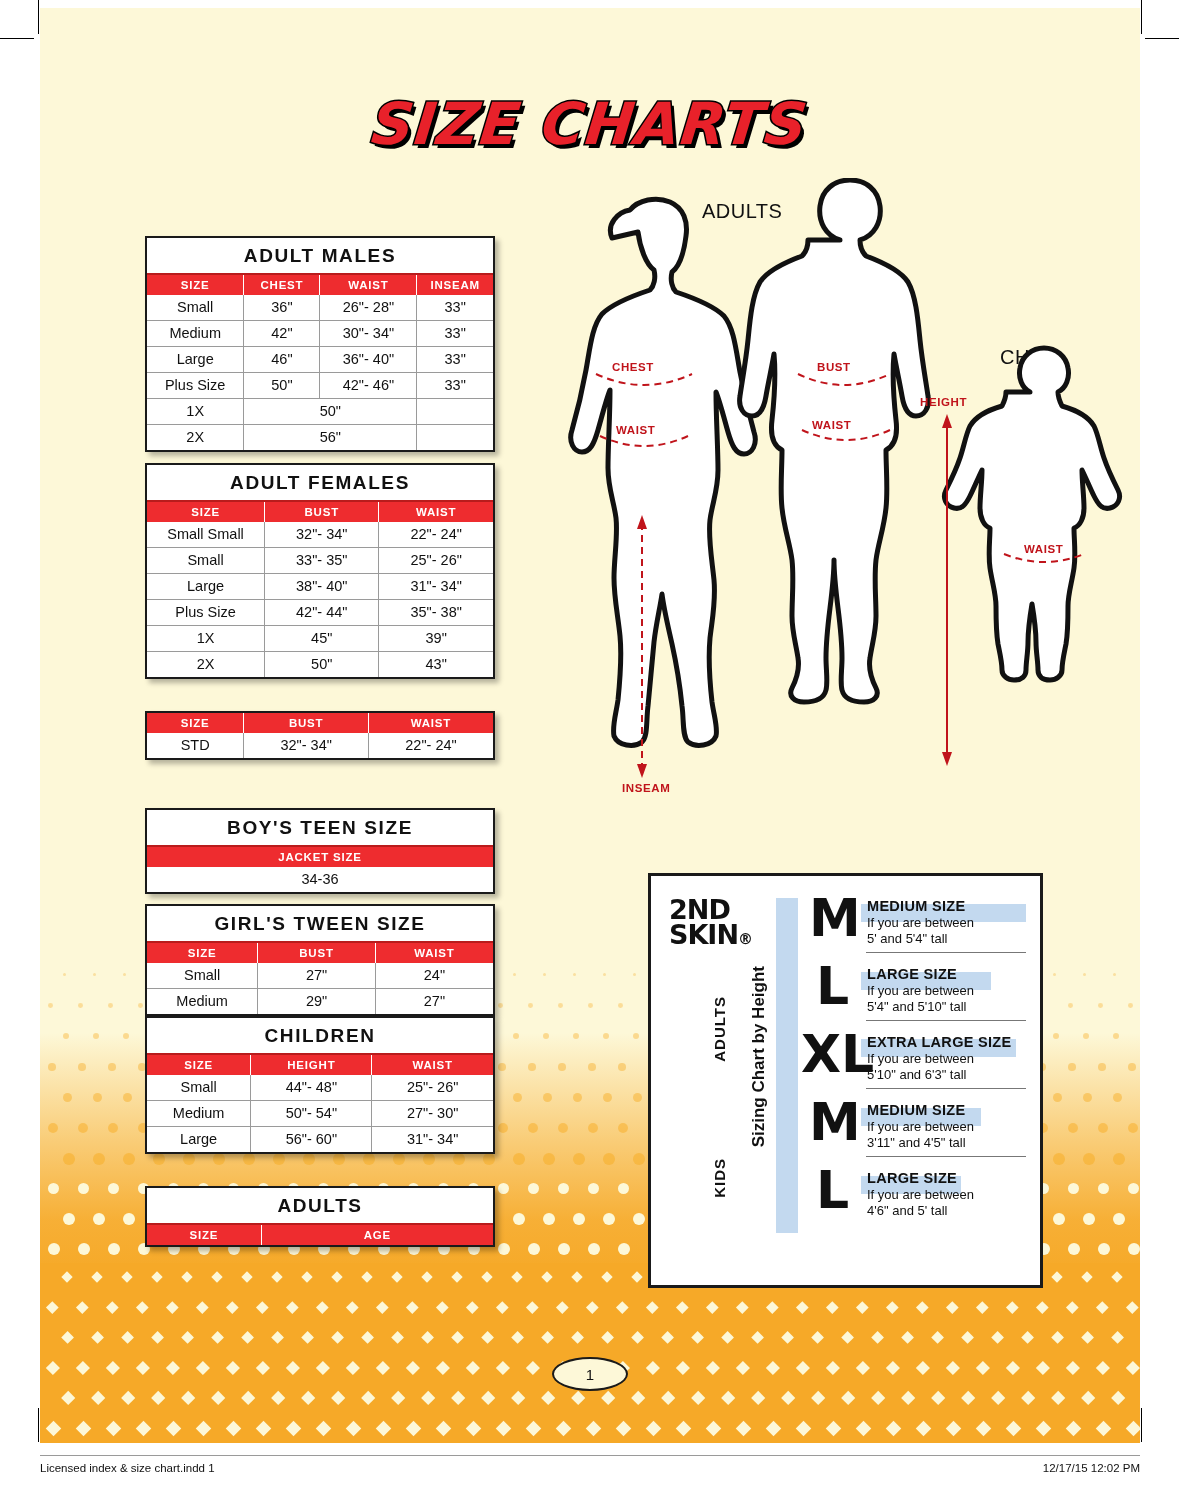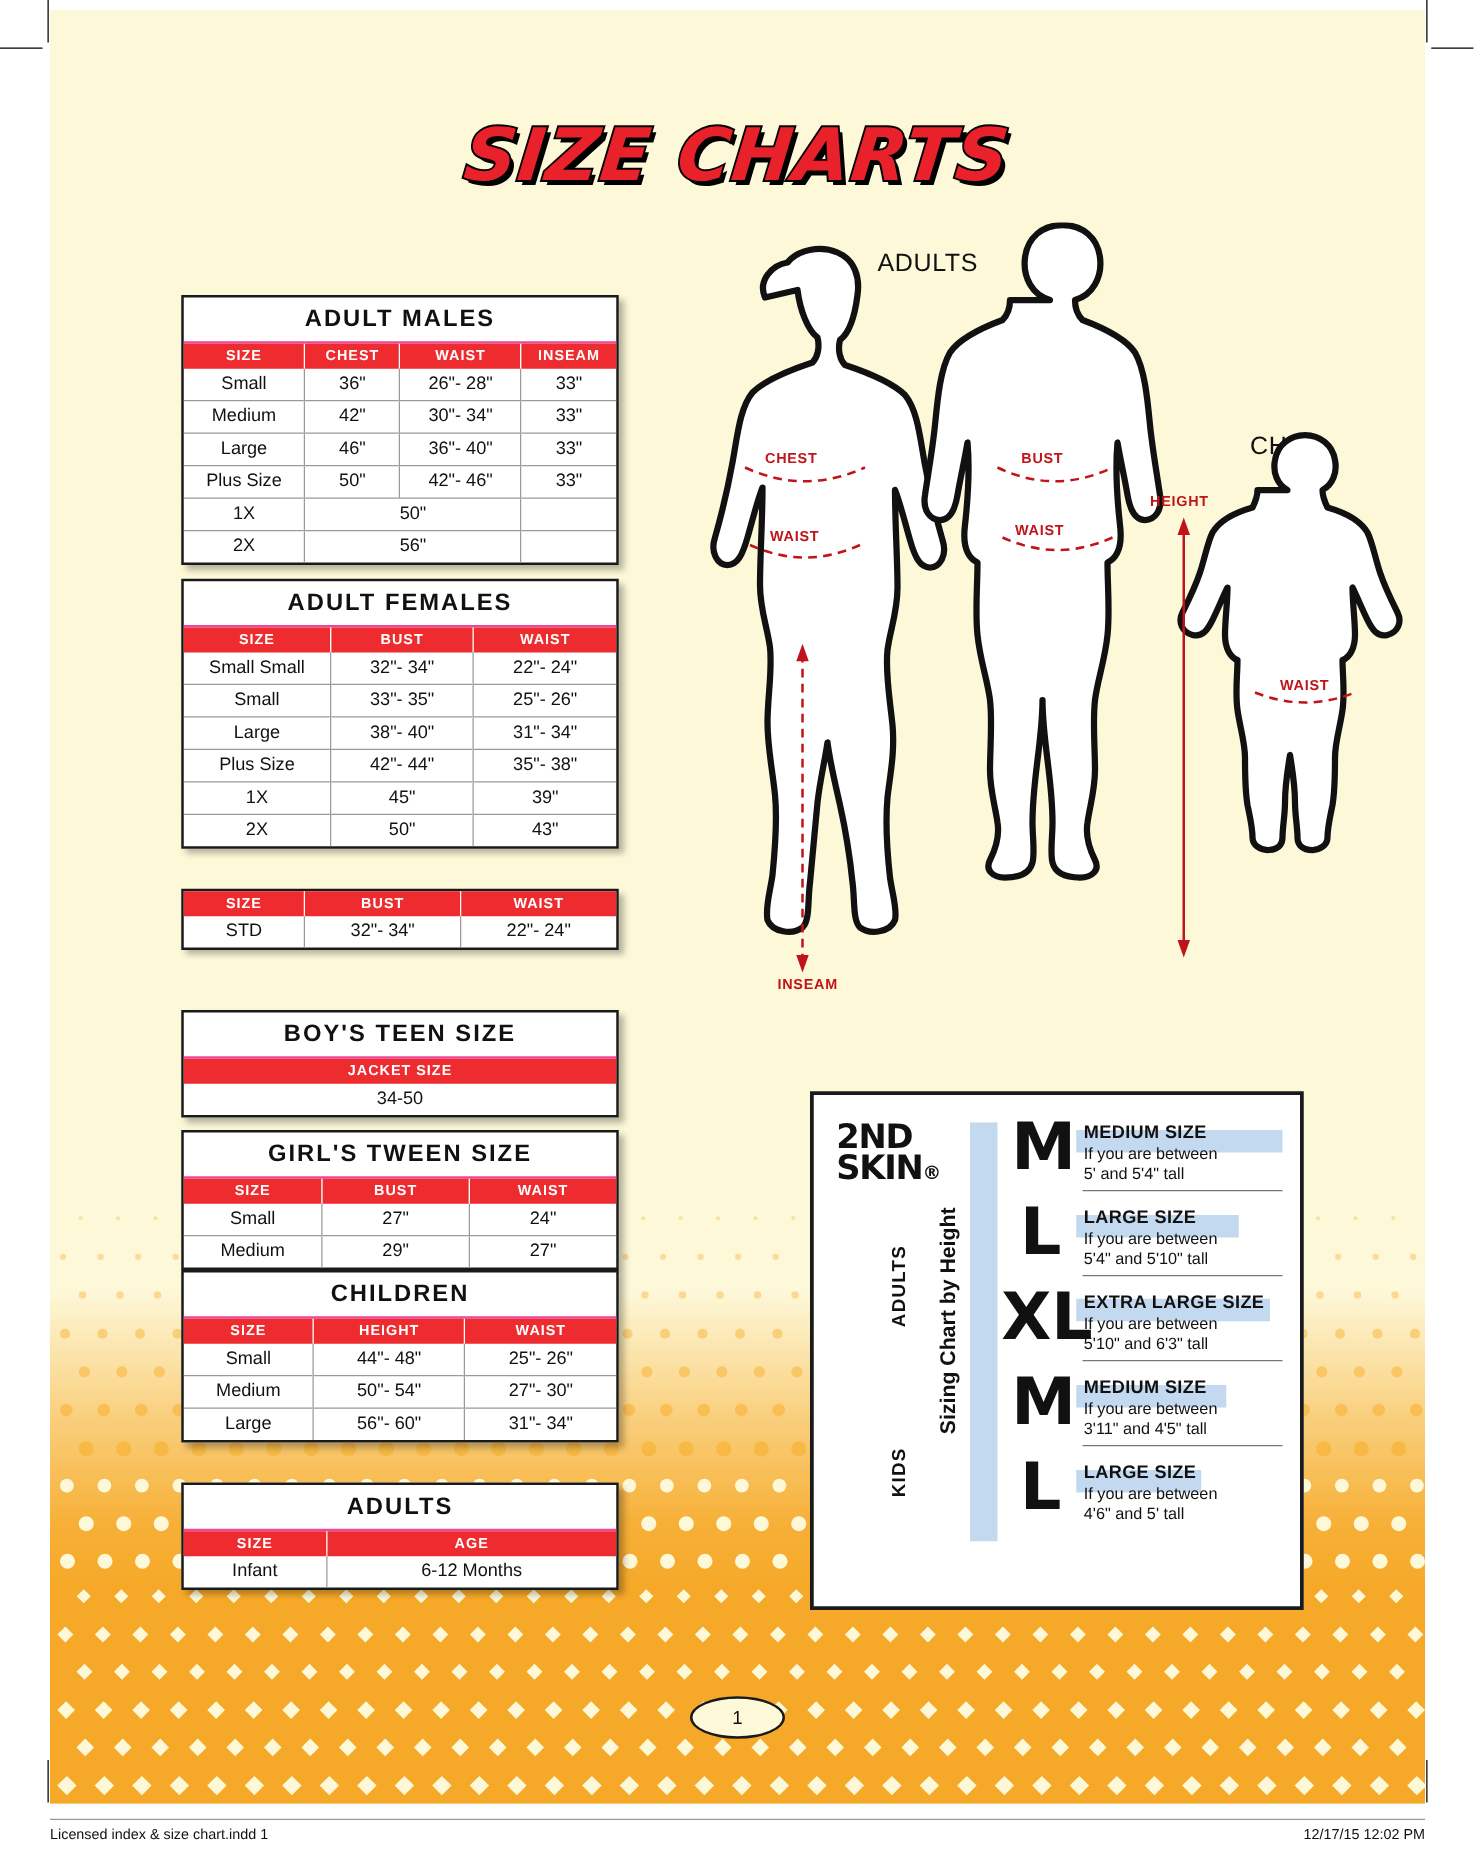--- a/index.html
+++ b/index.html
@@ -105,21 +105,21 @@
     box-shadow: 4px 4px 5px rgba(0,0,0,0.28);
     box-sizing: border-box;
   }
   .tbl .ttl {
     text-align: center;
     font-weight: bold;
     font-size: 19px;
     letter-spacing: 1.6px;
     padding: 7px 0 6px;
     color: #111;
-    border-bottom: 2px solid #ec4899;
+    border-bottom: 2px solid #b91c1c;
   }
   .tbl table {
     border-collapse: collapse;
     width: 100%;
     font-size: 14.5px;
   }
   .tbl thead th {
     background: #ee2c2f;
     color: #ffffff;
     font-size: 11.5px;
@@ -979,21 +979,21 @@
     <div class="tbl" style="left:105px; top:800px;">
       <div class="ttl">BOY'S TEEN SIZE</div>
       <table>
         <thead>
           <tr>
             <th>JACKET SIZE</th>
           </tr>
         </thead>
         <tbody>
           <tr>
-            <td>34-50</td>
+            <td>34-36</td>
           </tr>
         </tbody>
       </table>
     </div>
 
     <div class="tbl" style="left:105px; top:896px;">
       <div class="ttl">GIRL'S TWEEN SIZE</div>
       <table>
         <thead>
           <tr>
@@ -1050,24 +1050,20 @@
     <div class="tbl" style="left:105px; top:1178px;">
       <div class="ttl">ADULTS</div>
       <table>
         <thead>
           <tr>
             <th style="width:33%">SIZE</th>
             <th style="width:67%">AGE</th>
           </tr>
         </thead>
         <tbody>
-          <tr>
-            <td>Infant</td>
-            <td>6-12 Months</td>
-          </tr>
         </tbody>
       </table>
     </div>
 
     <div id="figs">
 
       <div class="fig-label" style="left:192px; top:22px;">ADULTS</div>
       <div class="fig-label" style="left:490px; top:168px;">CHILD</div>
 
       <svg width="620" height="640" viewBox="0 0 620 640" style="position:absolute; left:0; top:0;">

